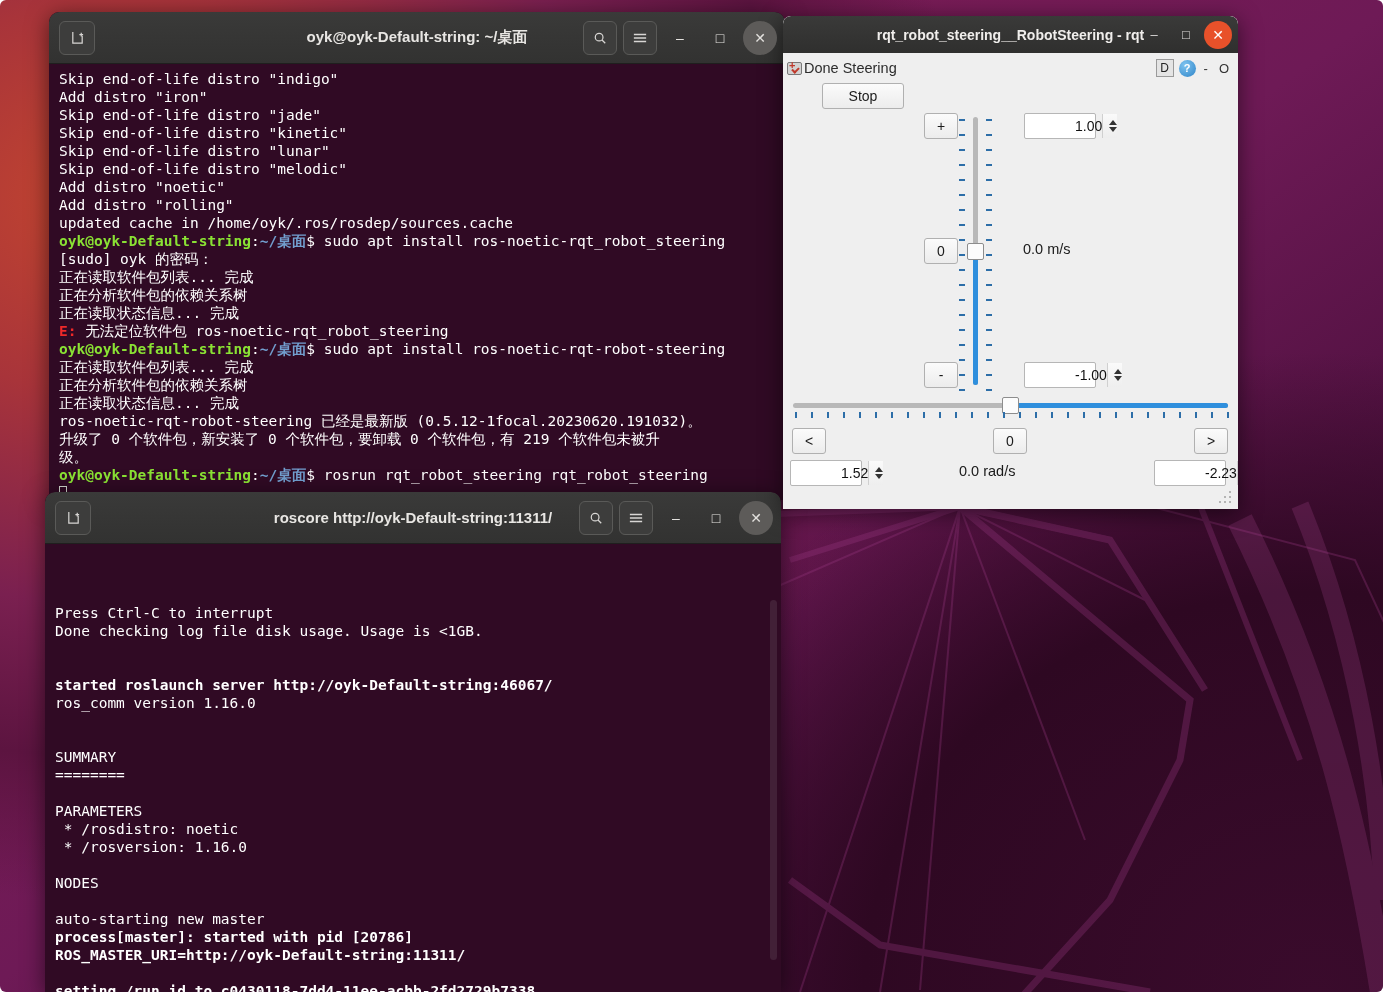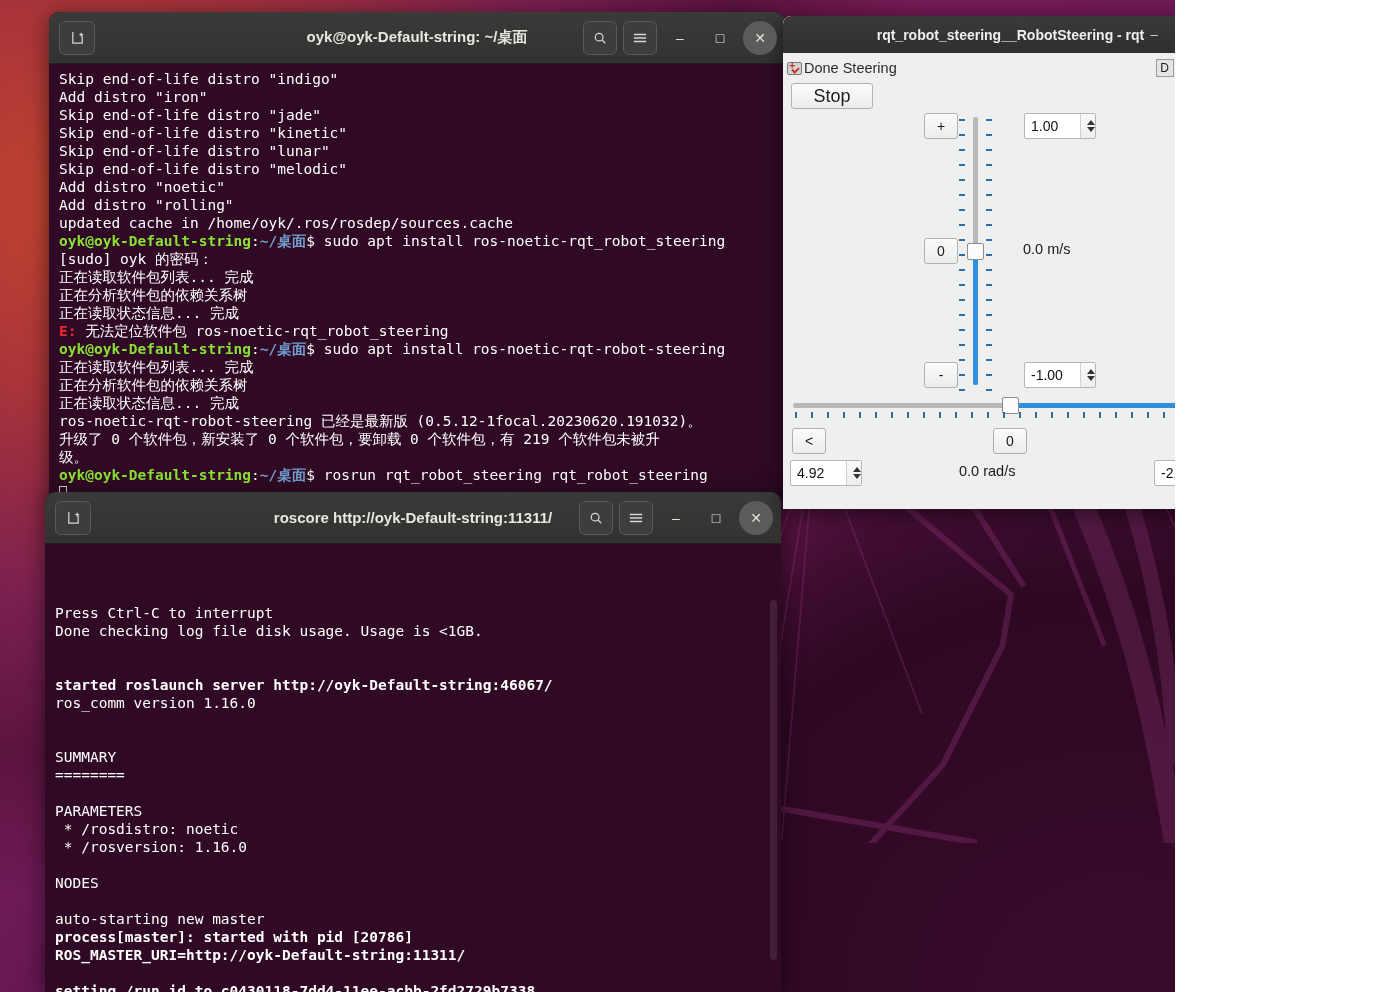--- a/index.html
+++ b/index.html
@@ -3,26 +3,27 @@
 <meta charset="utf-8">
 <style>
   * { box-sizing: border-box; margin: 0; padding: 0; }
   html, body {
     width: 1383px; height: 992px; overflow: hidden;
     font-family: "Liberation Sans", sans-serif;
   }
 
   
   #desktop {
-    position: relative; width: 1175px; height: 992px;
+    position: relative; width: 1383px; height: 992px;
     background:
       radial-gradient(ellipse 1100px 900px at 8% 20%, #c4462f 0%, #a8343a 22%, #7a2050 45%, #5c1440 62%, rgba(0,0,0,0) 78%),
       radial-gradient(ellipse 900px 800px at 95% 100%, #3a0b2c 0%, #2e0822 50%, rgba(0,0,0,0) 80%),
       linear-gradient(145deg, #8c1f4f 0%, #7a1c55 25%, #6e1a56 50%, #4a0f3c 78%, #2d0725 100%);
     overflow: hidden;
+    border-radius: 6px;
   }
   #wallpaper-lines { position: absolute; inset: 0; }
 
   
   .term-window {
     position: absolute;
     border-radius: 10px 10px 0 0;
     box-shadow: 0 4px 22px rgba(0,0,0,0.55);
     overflow: hidden;
     background: #300a24;
@@ -155,40 +156,41 @@
 
   #topic-row { display:flex; gap:8px; padding: 2px 8px 0 8px; align-items:center; }
   #topic-input {
     flex:1; height:26px; border:1px solid #b6b6b6; background:#fff;
     border-radius:2px; padding:0 6px; font-size:14px; color:#1a1a1a;
     font-family:"Liberation Sans", sans-serif;
   }
   #stop-btn {
     width:82px; height:26px; border:1px solid #b0b0b0; border-radius:3px;
     background: linear-gradient(180deg,#fbfbfb,#ececec);
-    font-size:18px; color:#1b1b1b; cursor:pointer;
+    font-size:14px; color:#1b1b1b; cursor:pointer;
     font-family:"Liberation Sans", sans-serif;
+    margin-left:31px;
   }
 
   
   #vert-area { position:relative; height: 288px; margin-top: 4px; }
   .sq-btn {
     position:absolute; width:34px; height:26px;
     border:1px solid #b0b0b0; border-radius:3px;
     background: linear-gradient(180deg,#fbfbfb,#ececec);
     font-size:14px; color:#1b1b1b; cursor:pointer;
     display:flex; align-items:center; justify-content:center;
     font-family:"Liberation Sans", sans-serif;
   }
   .spin {
     position:absolute; width:72px; height:26px;
     border:1px solid #b6b6b6; background:#fff; border-radius:2px;
     display:flex; align-items:center;
   }
-  .spin span { padding-left:6px; font-size:14px; color:#111; }
+  .spin span { padding-left:6px; font-size:14px; color:#111;margin-left:44px; }
   .spin .arrows {
     margin-left:auto; width:15px; height:100%;
     border-left:1px solid #d0d0d0;
     display:flex; flex-direction:column; justify-content:center; align-items:center;
     background:linear-gradient(180deg,#fafafa,#eeeeee); cursor:pointer;
   }
   .spin .arrows i {
     width:0;height:0;border-left:4px solid transparent;border-right:4px solid transparent;
     display:block;
   }
@@ -433,21 +435,21 @@
             <b></b>
             <b></b>
             <b></b>
         </div>
 
         <div class="sq-btn" style="left:9px; top:27px;">&lt;</div>
         <div class="sq-btn" style="left:210px; top:27px;">0</div>
         <div class="sq-btn" style="left:411px; top:27px;">&gt;</div>
 
         <div class="spin" style="left:7px; top:59px;">
-          <span>4.92</span>
+          <span>1.52</span>
           <span class="arrows">
               <i class="up"></i>
               <i class="dn"></i>
             </span>
         </div>
         <div class="spin" style="left:371px; top:59px;">
           <span>-2.23</span>
           <span class="arrows">
               <i class="up"></i>
               <i class="dn"></i>

